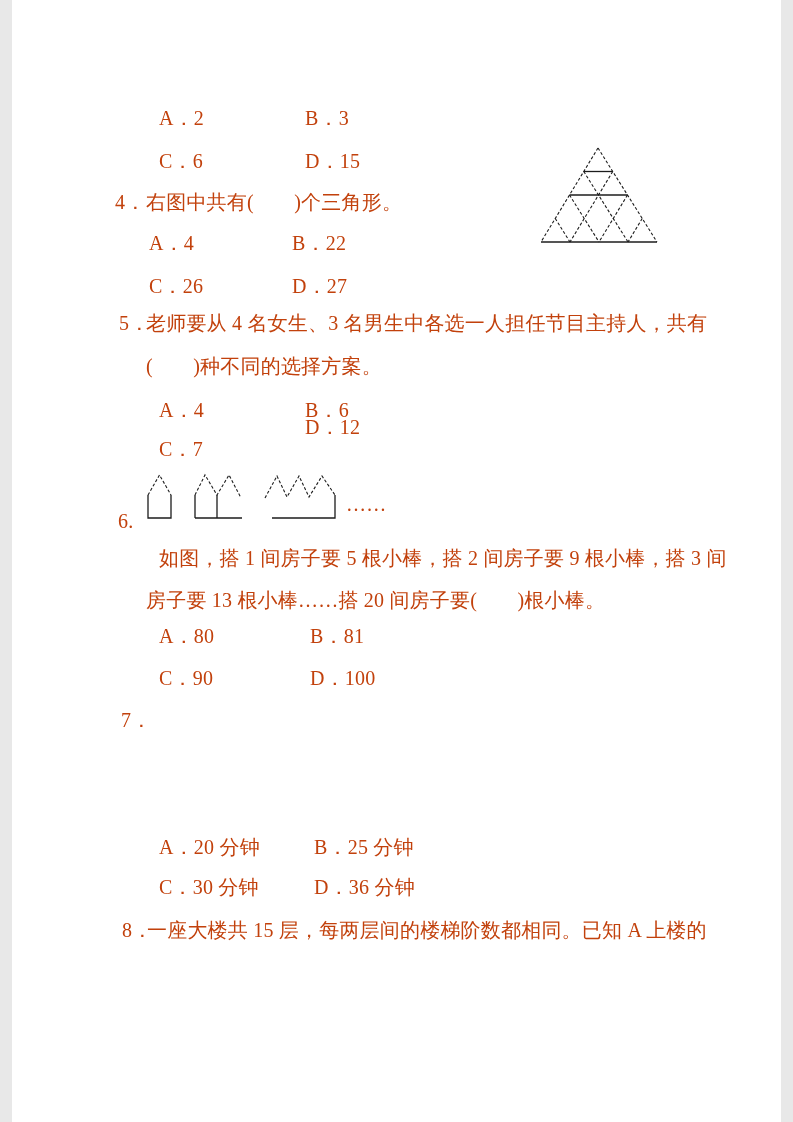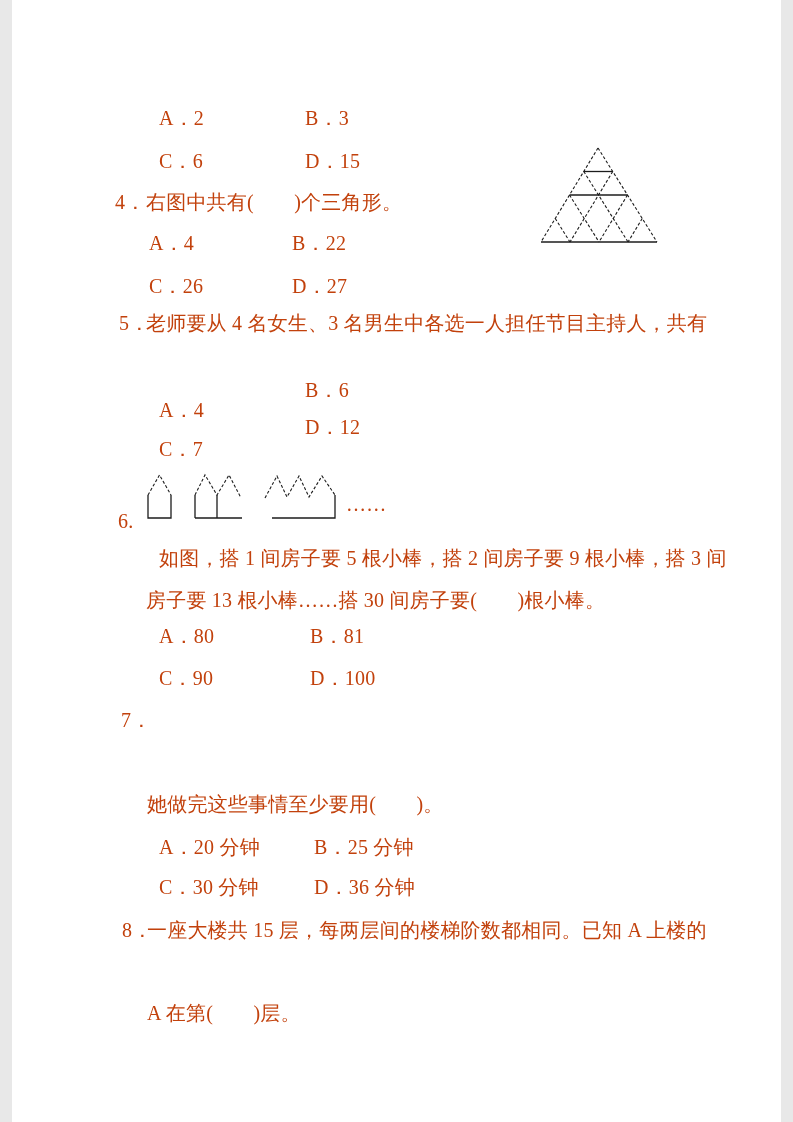--- a/index.html
+++ b/index.html
@@ -56,52 +56,51 @@
       <line class="dash" x1="15.25" y1="72.5" x2="30" y2="96"></line>
 
       <line class="dash" x1="72.75" y1="25.5" x2="30" y2="96"></line>
       <line class="dash" x1="87.5" y1="49" x2="59" y2="96"></line>
       <line class="dash" x1="102.25" y1="72.5" x2="88" y2="96"></line>
     </svg>
   </div>
 
   <span class="t" style="left:107px;top:311px">5．</span>
   <span class="t" style="left:134px;top:311px">老师要从 4 名女生、3 名男生中各选一人担任节目主持人，共有</span>
+  <span class="t" style="left:134px;top:354px">(　　)种不同的选择方案。</span>
   <span class="t" style="left:147px;top:398px">A．4</span>
-  <span class="t" style="left:293px;top:378px">B．6</span>
+  <span class="t" style="left:293px;top:398px">B．6</span>
   <span class="t" style="left:147px;top:437px">C．7</span>
   <span class="t" style="left:293px;top:415px">D．12</span>
 
   <span class="t" style="left:106px;top:509px">6.</span>
   <div class="fig" style="left:112px;top:465px">
     <svg width="225" height="58" viewBox="0 0 225 58">
 
       <path class="dash" d="M24,30 L35.5,10 L47,30"></path>
       <path class="solid" d="M24,30 L24,53 L47,53 L47,30"></path>
 
       <path class="dash" d="M71,30 L81,10 L93,30 L105,10 L117,33"></path>
       <path class="solid" d="M71,30 L71,53 M71,53 L118,53 M93,30 L93,53"></path>
 
       <path class="dash" d="M141,33 L153,11 L163,32 L175,11 L185,32 L198,11 L211,30"></path>
       <path class="solid" d="M148,53 L211,53 L211,30"></path>
     </svg>
   </div>
   <span class="t" style="left:334px;top:492px">……</span>
 
   <span class="t" style="left:147px;top:546px">如图，搭 1 间房子要 5 根小棒，搭 2 间房子要 9 根小棒，搭 3 间</span>
-  <span class="t" style="left:134px;top:588px">房子要 13 根小棒……搭 30 间房子要(　　)根小棒。</span>
+  <span class="t" style="left:134px;top:588px">房子要 13 根小棒……搭 20 间房子要(　　)根小棒。</span>
   <span class="t" style="left:147px;top:624px">A．80</span>
   <span class="t" style="left:298px;top:624px">B．81</span>
   <span class="t" style="left:147px;top:666px">C．90</span>
   <span class="t" style="left:298px;top:666px">D．100</span>
 
   <span class="t" style="left:109px;top:708px">7．</span>
-  <span class="t" style="left:135px;top:792px">她做完这些事情至少要用(　　)。</span>
   <span class="t" style="left:147px;top:835px">A．20 分钟</span>
   <span class="t" style="left:302px;top:835px">B．25 分钟</span>
   <span class="t" style="left:147px;top:875px">C．30 分钟</span>
   <span class="t" style="left:302px;top:875px">D．36 分钟</span>
 
   <span class="t" style="left:110px;top:918px">8．</span>
   <span class="t" style="left:135px;top:918px">一座大楼共 15 层，每两层间的楼梯阶数都相同。已知 A 上楼的</span>
-  <span class="t" style="left:135px;top:1001px">A 在第(　　)层。</span>
 
 </div>
 
 </body></html>

